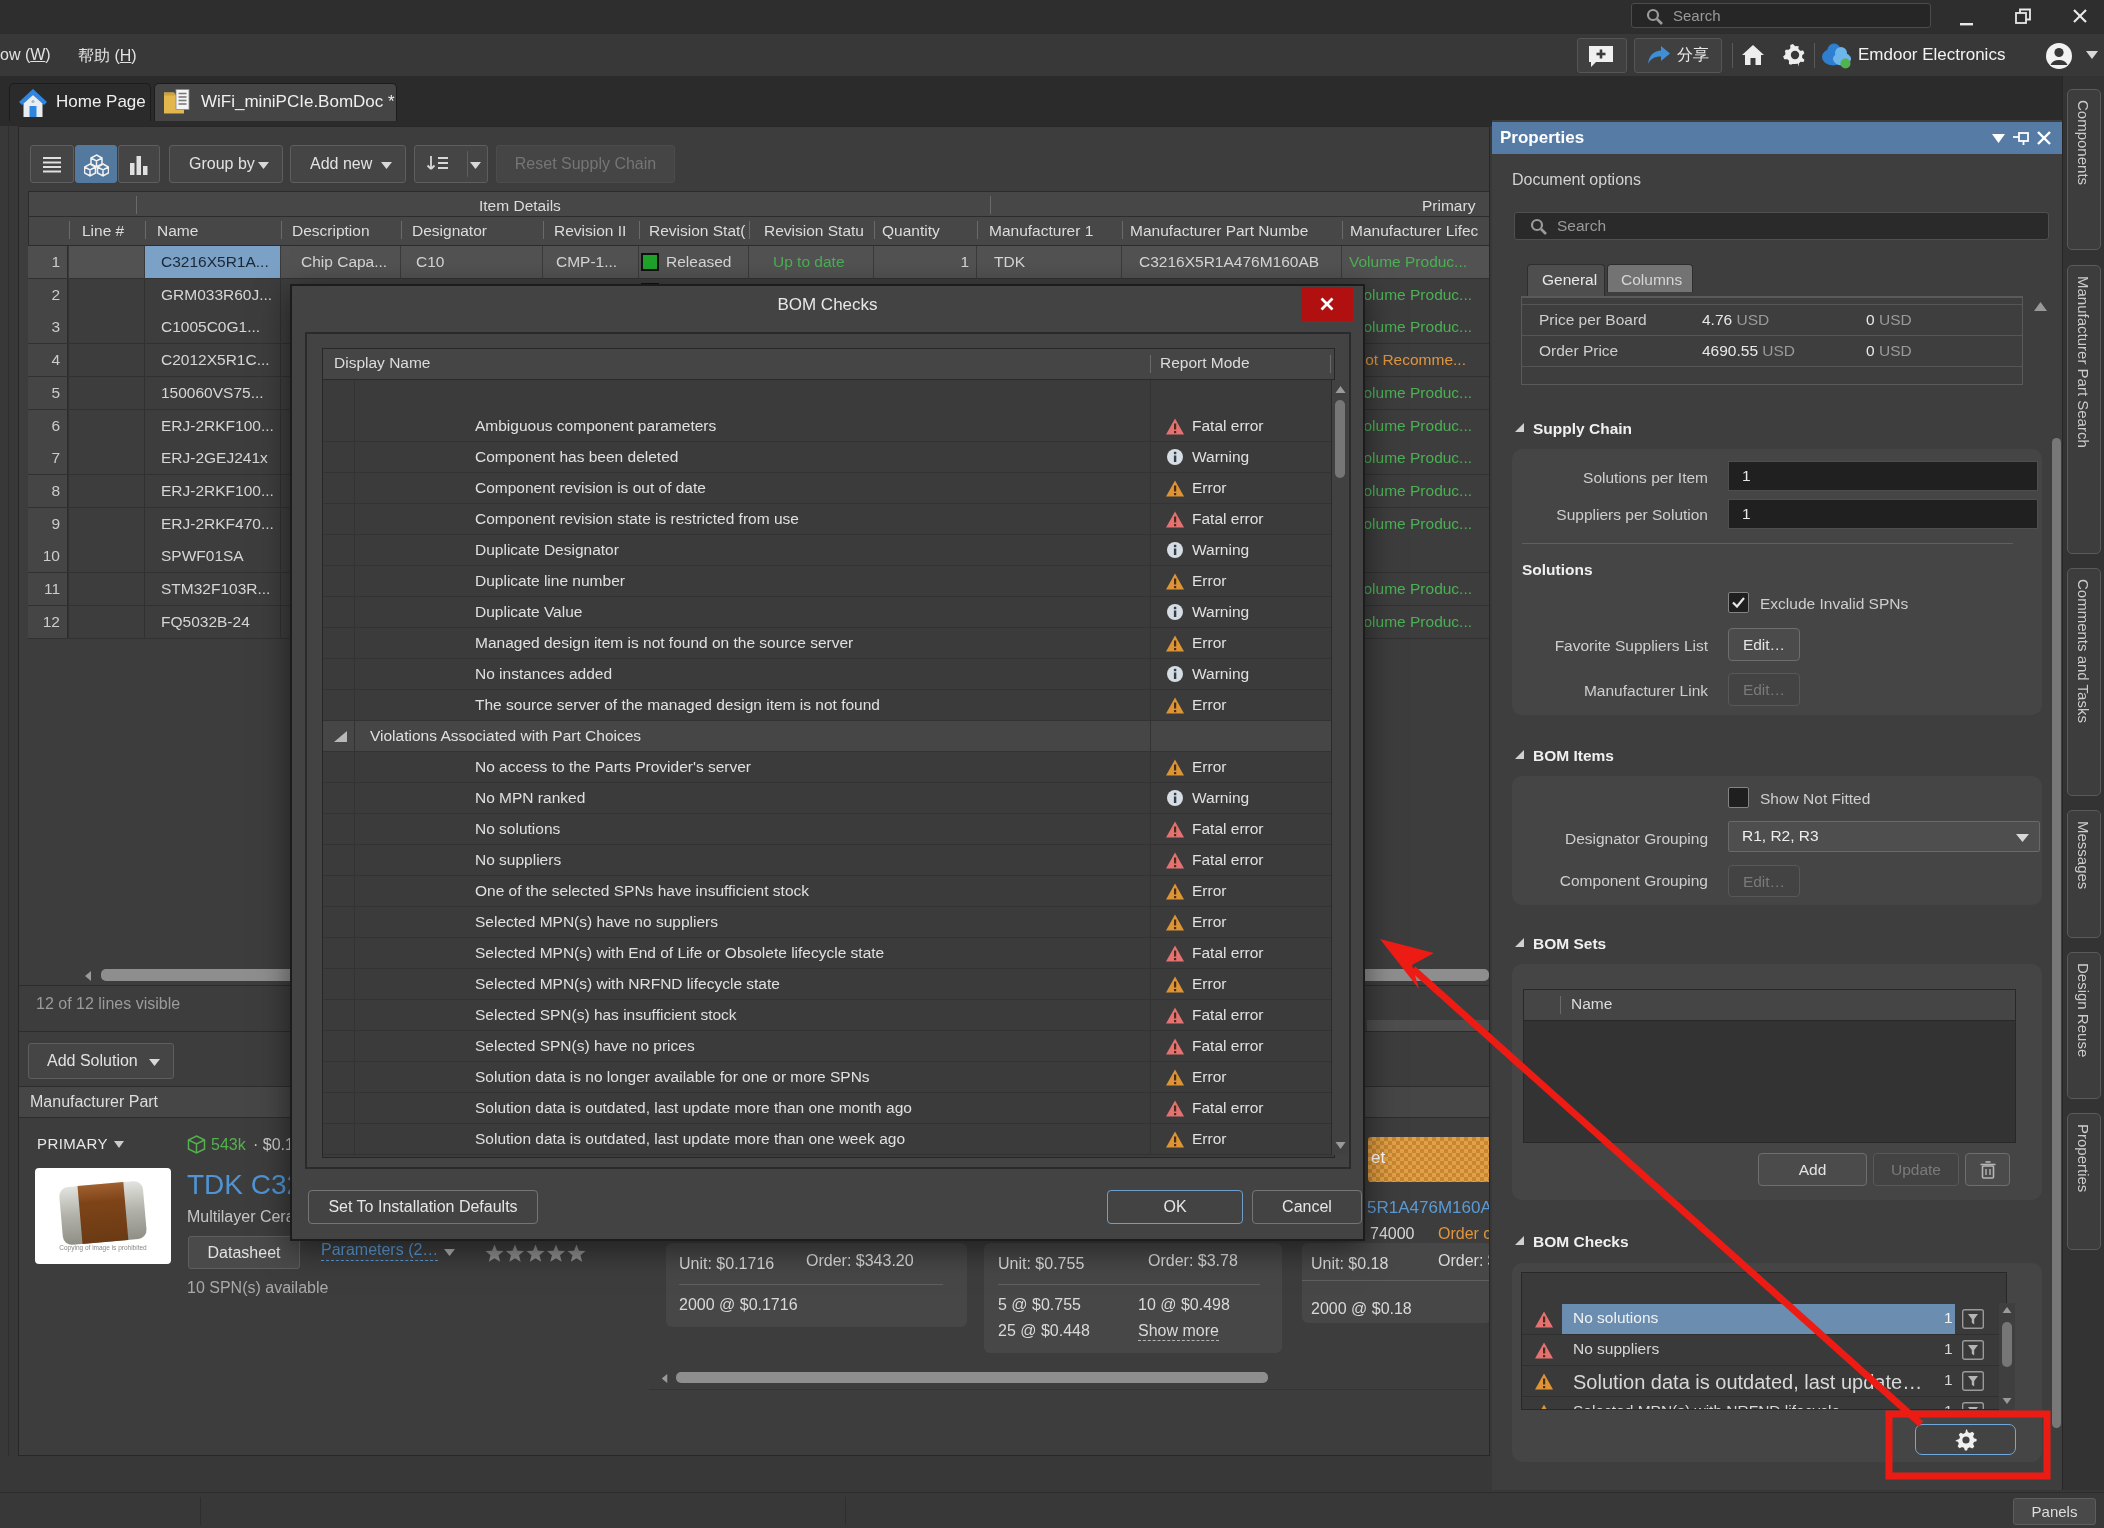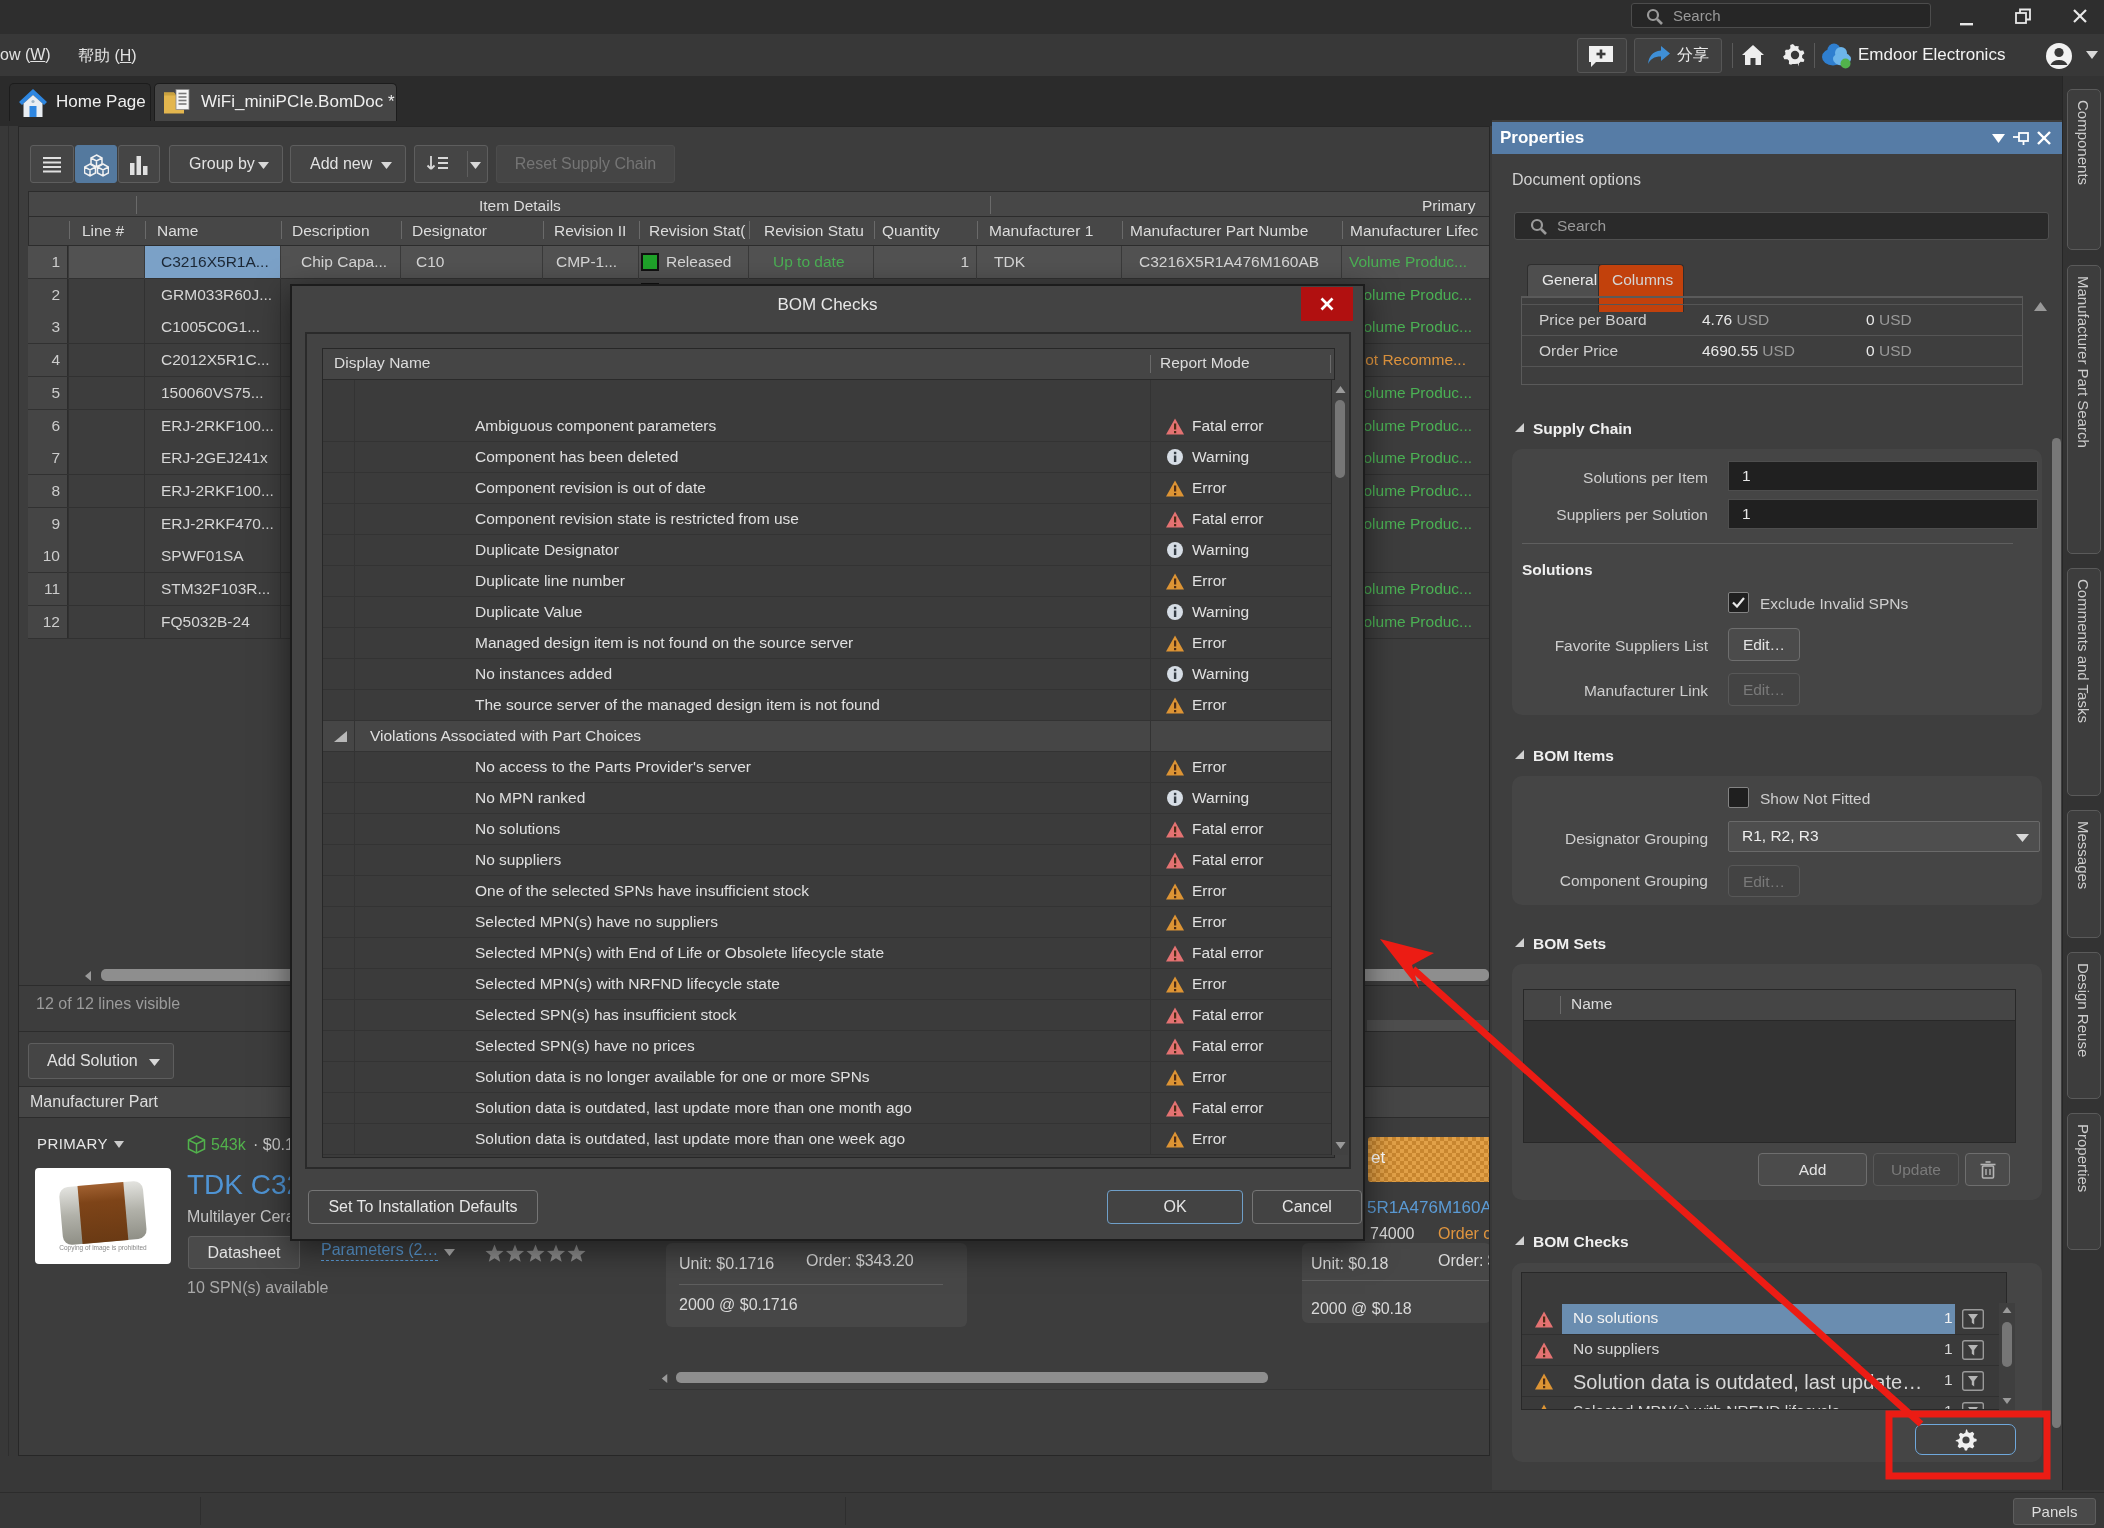--- a/index.html
+++ b/index.html
@@ -477,20 +477,29 @@
       <use href="#star" transform="translate(82,0) scale(0.95)"></use>
   </svg>
   <span class="abs" style="left:168px;top:1152px;font-size:16px;color:#a9a9a9">10 SPN(s) available</span>
 
   <div class="pricebox" style="left:647px;top:1116px;width:301px;height:84px">
     <span class="abs" style="left:13px;top:12px">Unit: $0.1716</span>
     <span class="abs" style="left:140px;top:9px">Order: $343.20</span>
     <div class="pdiv" style="left:13px;top:41px;width:264px"></div>
     <span class="abs" style="left:13px;top:53px">2000 @ $0.1716</span>
   </div>
+  <div class="pricebox" style="left:965px;top:1116px;width:298px;height:110px">
+    <span class="abs" style="left:14px;top:12px">Unit: $0.755</span>
+    <span class="abs" style="left:164px;top:9px">Order: $3.78</span>
+    <div class="pdiv" style="left:14px;top:41px;width:262px"></div>
+    <span class="abs" style="left:14px;top:53px">5 @ $0.755</span>
+    <span class="abs" style="left:154px;top:53px">10 @ $0.498</span>
+    <span class="abs" style="left:14px;top:79px">25 @ $0.448</span>
+    <span class="abs" style="left:154px;top:79px;border-bottom:1px dashed #b5b5b5;padding-bottom:0px">Show more</span>
+  </div>
   <div class="pricebox" style="left:1283px;top:1116px;width:189px;height:80px">
     <span class="abs" style="left:9px;top:12px">Unit: $0.18</span>
     <span class="abs" style="left:136px;top:9px">Order: $</span>
     <div class="pdiv" style="left:0px;top:37px;width:189px"></div>
     <span class="abs" style="left:9px;top:57px">2000 @ $0.18</span>
   </div>
 
   <div class="abs" style="left:1349px;top:1010px;width:123px;height:45px;border-radius:3px;
        background:repeating-conic-gradient(#e2a148 0% 25%, #c8862f 0% 50%) 0 0/8px 8px;">
     <span style="position:absolute;left:3px;top:11px;font-size:17px;color:#ffffff">et</span>
@@ -526,21 +535,21 @@
     <svg class="abs" style="left:15px;top:5px" width="17" height="17" viewBox="0 0 17 17">
       <circle cx="7" cy="7" r="5" fill="none" stroke="#9a9a9a" stroke-width="2.2"></circle>
       <line x1="11" y1="11" x2="16" y2="16" stroke="#9a9a9a" stroke-width="2.6"></line>
     </svg>
     <span class="abs" style="left:42px;top:4px;font-size:15.5px;color:#9a9a9a">Search</span>
   </div>
 
   <div class="abs" style="left:35px;top:144px;width:78px;height:32px;background:#4e4e4e;border:1px solid #2e2e2e;border-bottom:none;border-radius:4px 4px 0 0">
     <span class="abs" style="left:14px;top:6px;font-size:15.5px;color:#e8e8e8">General</span>
   </div>
-  <div class="abs" style="left:106px;top:144px;width:86px;height:48px;background:#c2410c;border:1px solid #2e2e2e;border-bottom:none;border-radius:4px 4px 0 0">
+  <div class="abs" style="left:115px;top:144px;width:86px;height:28px;background:#737373;border:1px solid #2e2e2e;border-bottom:none;border-radius:4px 4px 0 0">
     <span class="abs" style="left:13px;top:6px;font-size:15.5px;color:#d5d5d5">Columns</span>
   </div>
 
   <div class="abs" style="left:29px;top:176px;width:502px;height:89px;border:1px solid #5a5a5a;border-top:2px solid #5a5a5a">
     <div class="abs" style="left:0;top:6px;width:500px;height:1px;background:#555"></div>
     <span class="plabel" style="left:17px;top:13px">Price per Board</span>
     <span class="plabel" style="left:180px;top:13px;color:#e8e8e8">4.76<span style="color:#9a9a9a"> USD</span></span>
     <span class="plabel" style="left:344px;top:13px;color:#e8e8e8">0<span style="color:#9a9a9a"> USD</span></span>
     <div class="abs" style="left:0;top:37px;width:500px;height:1px;background:#555"></div>
     <span class="plabel" style="left:17px;top:44px">Order Price</span>

